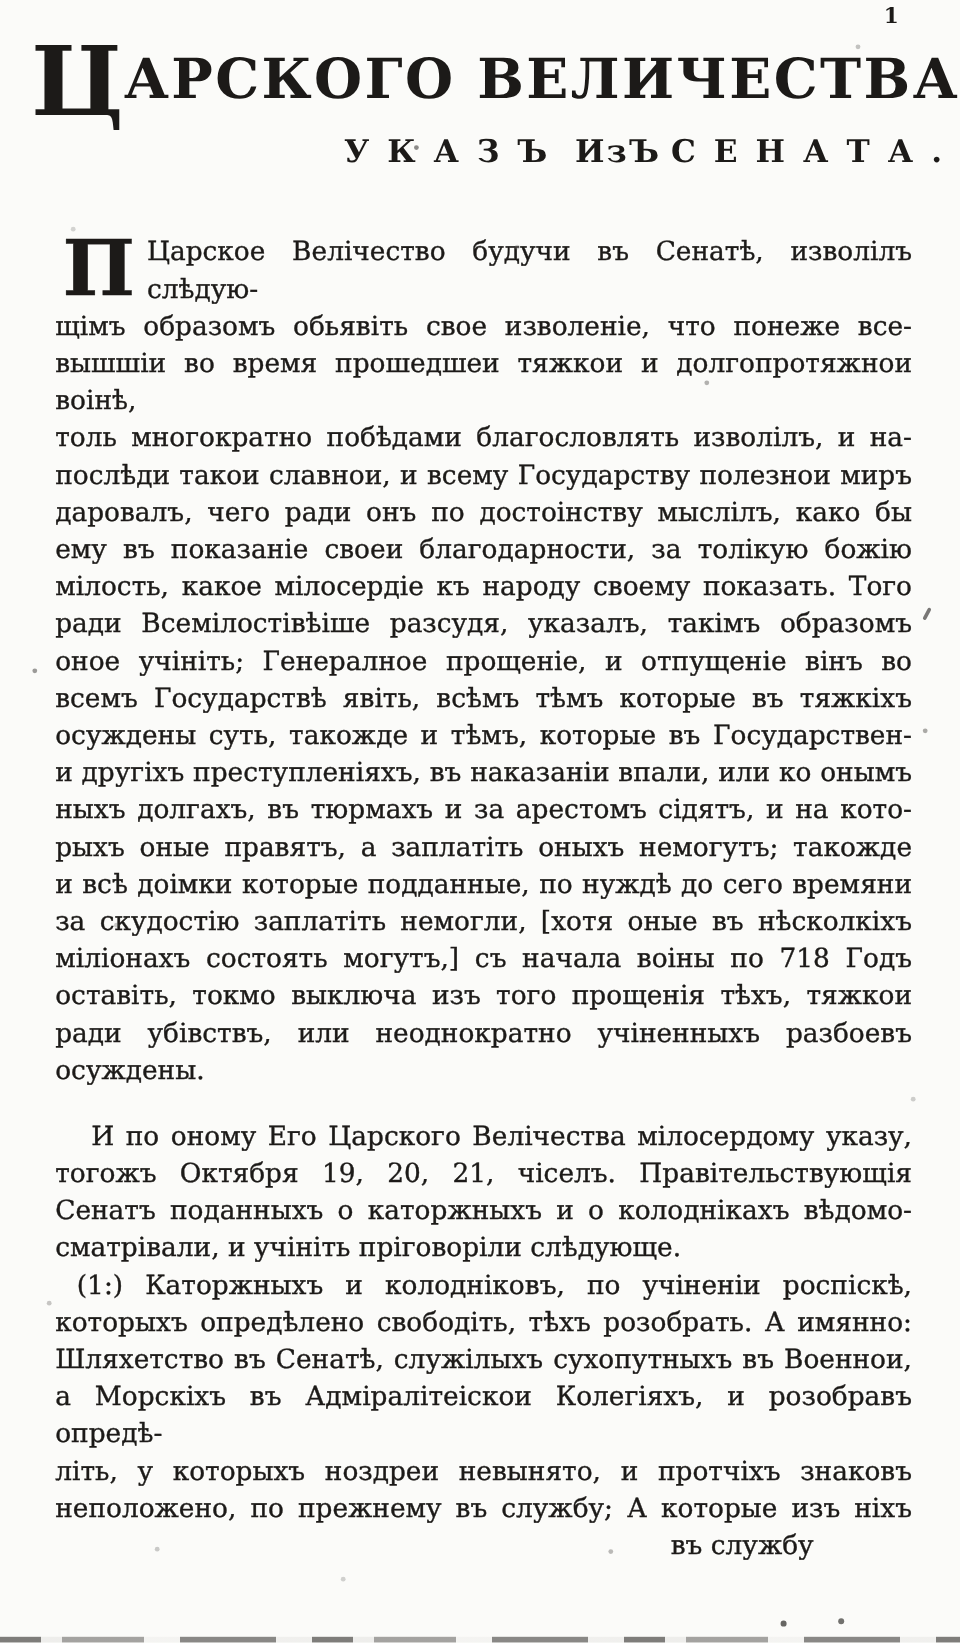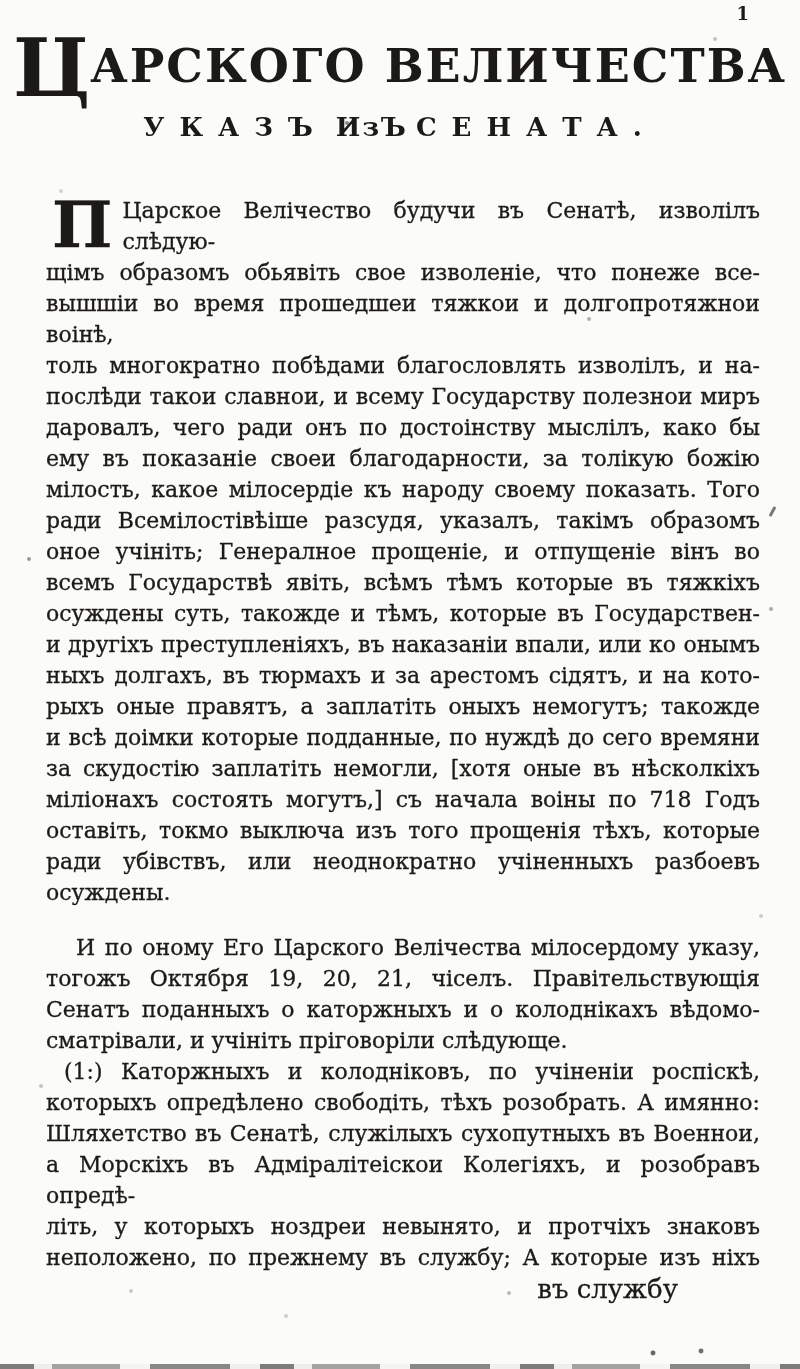--- a/index.html
+++ b/index.html
@@ -21,21 +21,21 @@
   .page-number {
     position: absolute;
     top: 3px;
     right: 50px;
     font-size: 18px;
     font-weight: bold;
     letter-spacing: 1px;
   }
 
   
-  header { text-align: center; padding-top: 30px; }
+  header { text-align: right; padding-top: 30px; }
   .title {
     margin: 0;
     font-size: 46px;
     font-weight: bold;
     line-height: 72px;
     letter-spacing: 2px;
     white-space: nowrap;
   }
   .title-initial {
     font-size: 80px;
@@ -73,21 +73,21 @@
     float: left;
     font-size: 64px;
     font-weight: bold;
     line-height: 54px;
     height: 58px;
     padding: 3px 10px 0 6px;
   }
   .catchword {
     text-align: right;
     padding-right: 82px;
-    font-size: 26px;
+    font-size: 22px;
     line-height: 32px;
   }
 
   
   .margin-mark {
     position: absolute;
     top: 506px;
     right: 26px;
     width: 3px;
     height: 11px;
@@ -161,21 +161,21 @@
           <div class="line">ради Всемілостівѣіше разсудя, указалъ, такімъ образомъ</div>
           <div class="line">оное учініть; Генералное прощеніе, и отпущеніе вінъ во</div>
           <div class="line">всемъ Государствѣ явіть, всѣмъ тѣмъ которые въ тяжкіхъ</div>
           <div class="line">осуждены суть, такожде и тѣмъ, которые въ Государствен-</div>
           <div class="line">и другіхъ преступленіяхъ, въ наказаніи впали, или ко онымъ</div>
           <div class="line">ныхъ долгахъ, въ тюрмахъ и за арестомъ сідятъ, и на кото-</div>
           <div class="line">рыхъ оные правятъ, а заплатіть оныхъ немогутъ; такожде</div>
           <div class="line">и всѣ доімки которые подданные, по нуждѣ до сего времяни</div>
           <div class="line">за скудостію заплатіть немогли, [хотя оные въ нѣсколкіхъ</div>
           <div class="line">міліонахъ состоять могутъ,] съ начала воіны по 718 Годъ</div>
-          <div class="line">оставіть, токмо выключа изъ того прощенія тѣхъ, которые</div>
+          <div class="line">оставіть, токмо выключа изъ того прощенія тѣхъ, тяжкои</div>
           <div class="line">ради убівствъ, или неоднократно учіненныхъ разбоевъ</div>
           <div class="line">осуждены.</div>
         </div>
     </div>
 
     <div class="paragraph para2">
         <div class="line">И по оному Его Царского Велічества мілосердому указу,</div>
         <div class="line">тогожъ Октября 19, 20, 21, чіселъ. Правітельствующія</div>
         <div class="line">Сенатъ поданныхъ о каторжныхъ и о колоднікахъ вѣдомо-</div>
         <div class="line">сматрівали, и учініть пріговоріли слѣдующе.</div>

